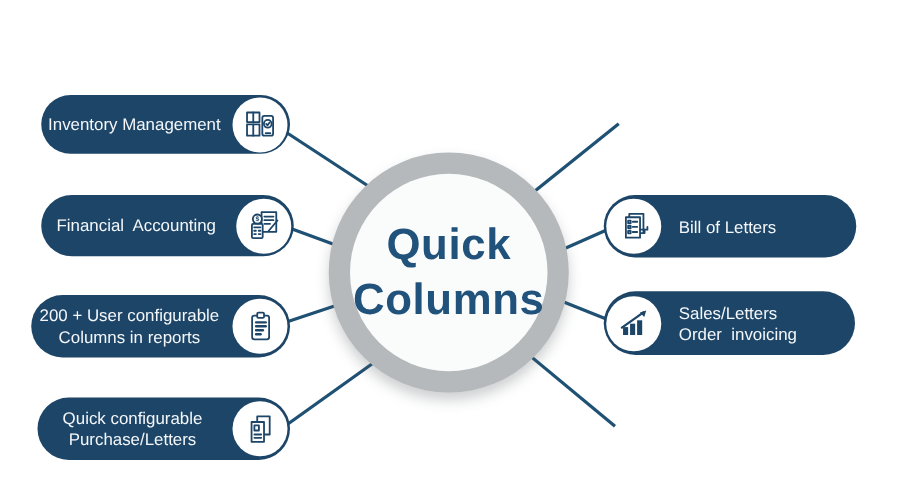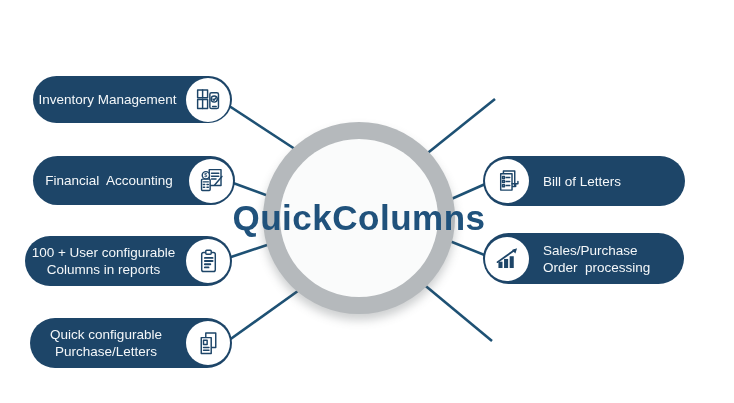--- a/index.html
+++ b/index.html
@@ -34,21 +34,21 @@
   svg.icon text { stroke:none; fill:var(--icon_ink); text-anchor:middle; font-family:"Liberation Sans",sans-serif; font-weight:bold; }
 
   .center-circle {
     position:absolute; left:263px; top:122px; width:192px; height:192px;
     border-radius:50%; background:var(--ring);
     display:flex; align-items:center; justify-content:center;
     box-shadow:0 6px 10px rgba(90,96,100,0.30);
   }
   .center-inner {
     width:158px; height:158px; border-radius:50%; background:var(--circle_fill);
-    display:flex; flex-direction:row; align-items:center; justify-content:center;
+    display:flex; flex-direction:column; align-items:center; justify-content:center;
   }
   .center-line {
     font-size:35px; line-height:44px; font-weight:700; color:var(--title_text);
     text-align:center; letter-spacing:0.5px;
   }
 </style>
 </head>
 <body>
 
 <div class="stage">
@@ -100,21 +100,21 @@
         <line x1="7" y1="23.5" x2="8.5" y2="23.5"></line>
           <line x1="11" y1="23.5" x2="12.5" y2="23.5"></line>
         <circle cx="9.8" cy="10.2" r="4" class="paper"></circle>
         <text x="9.8" y="12.3" font-size="6">$</text>
       </svg>
     </div>
   </div>
 
   <div class="pill left" style="left:25px;top:236px;width:207px;height:50px">
     <div class="pill-text">
-      <span class="pill-line">100 + User configurable</span>
+      <span class="pill-line">200 + User configurable</span>
       <span class="pill-line">Columns in reports</span>
     </div>
     <div class="icon-badge">
       <svg class="icon" width="29" height="29" viewBox="0 0 32 32">
         <rect x="8.5" y="6" width="15" height="21" rx="2"></rect>
         <rect x="13" y="3.5" width="6" height="4.5" rx="1" class="paper"></rect>
         <line class="thick" x1="12" y1="12" x2="20.5" y2="12"></line>
         <line class="thick" x1="12" y1="15.5" x2="20.5" y2="15.5"></line>
         <line class="thick" x1="12" y1="19" x2="18" y2="19"></line>
         <line class="thick" x1="12" y1="22.5" x2="16" y2="22.5"></line>
@@ -163,22 +163,22 @@
     <div class="icon-badge">
       <svg class="icon" width="29" height="29" viewBox="0 0 32 32">
         <rect class="fillshape" x="6" y="19.5" width="4.5" height="7"></rect>
         <rect class="fillshape" x="12.2" y="16.5" width="4.5" height="10"></rect>
         <rect class="fillshape" x="18.4" y="13.5" width="4.5" height="13"></rect>
         <line x1="5" y1="20" x2="24" y2="6.5" stroke-width="2"></line>
         <polygon class="fillshape" points="26.5,4.8 20.9,6.6 24.7,10.6"></polygon>
       </svg>
     </div>
     <div class="pill-text ta-left">
-      <span class="pill-line">Sales/Purchase</span>
-      <span class="pill-line">Order  processing</span>
+      <span class="pill-line">Sales/Letters</span>
+      <span class="pill-line">Order  invoicing</span>
     </div>
   </div>
 
 
   <div class="center-circle">
     <div class="center-inner">
       <div class="center-line">Quick</div>
       <div class="center-line">Columns</div>
     </div>
   </div>

